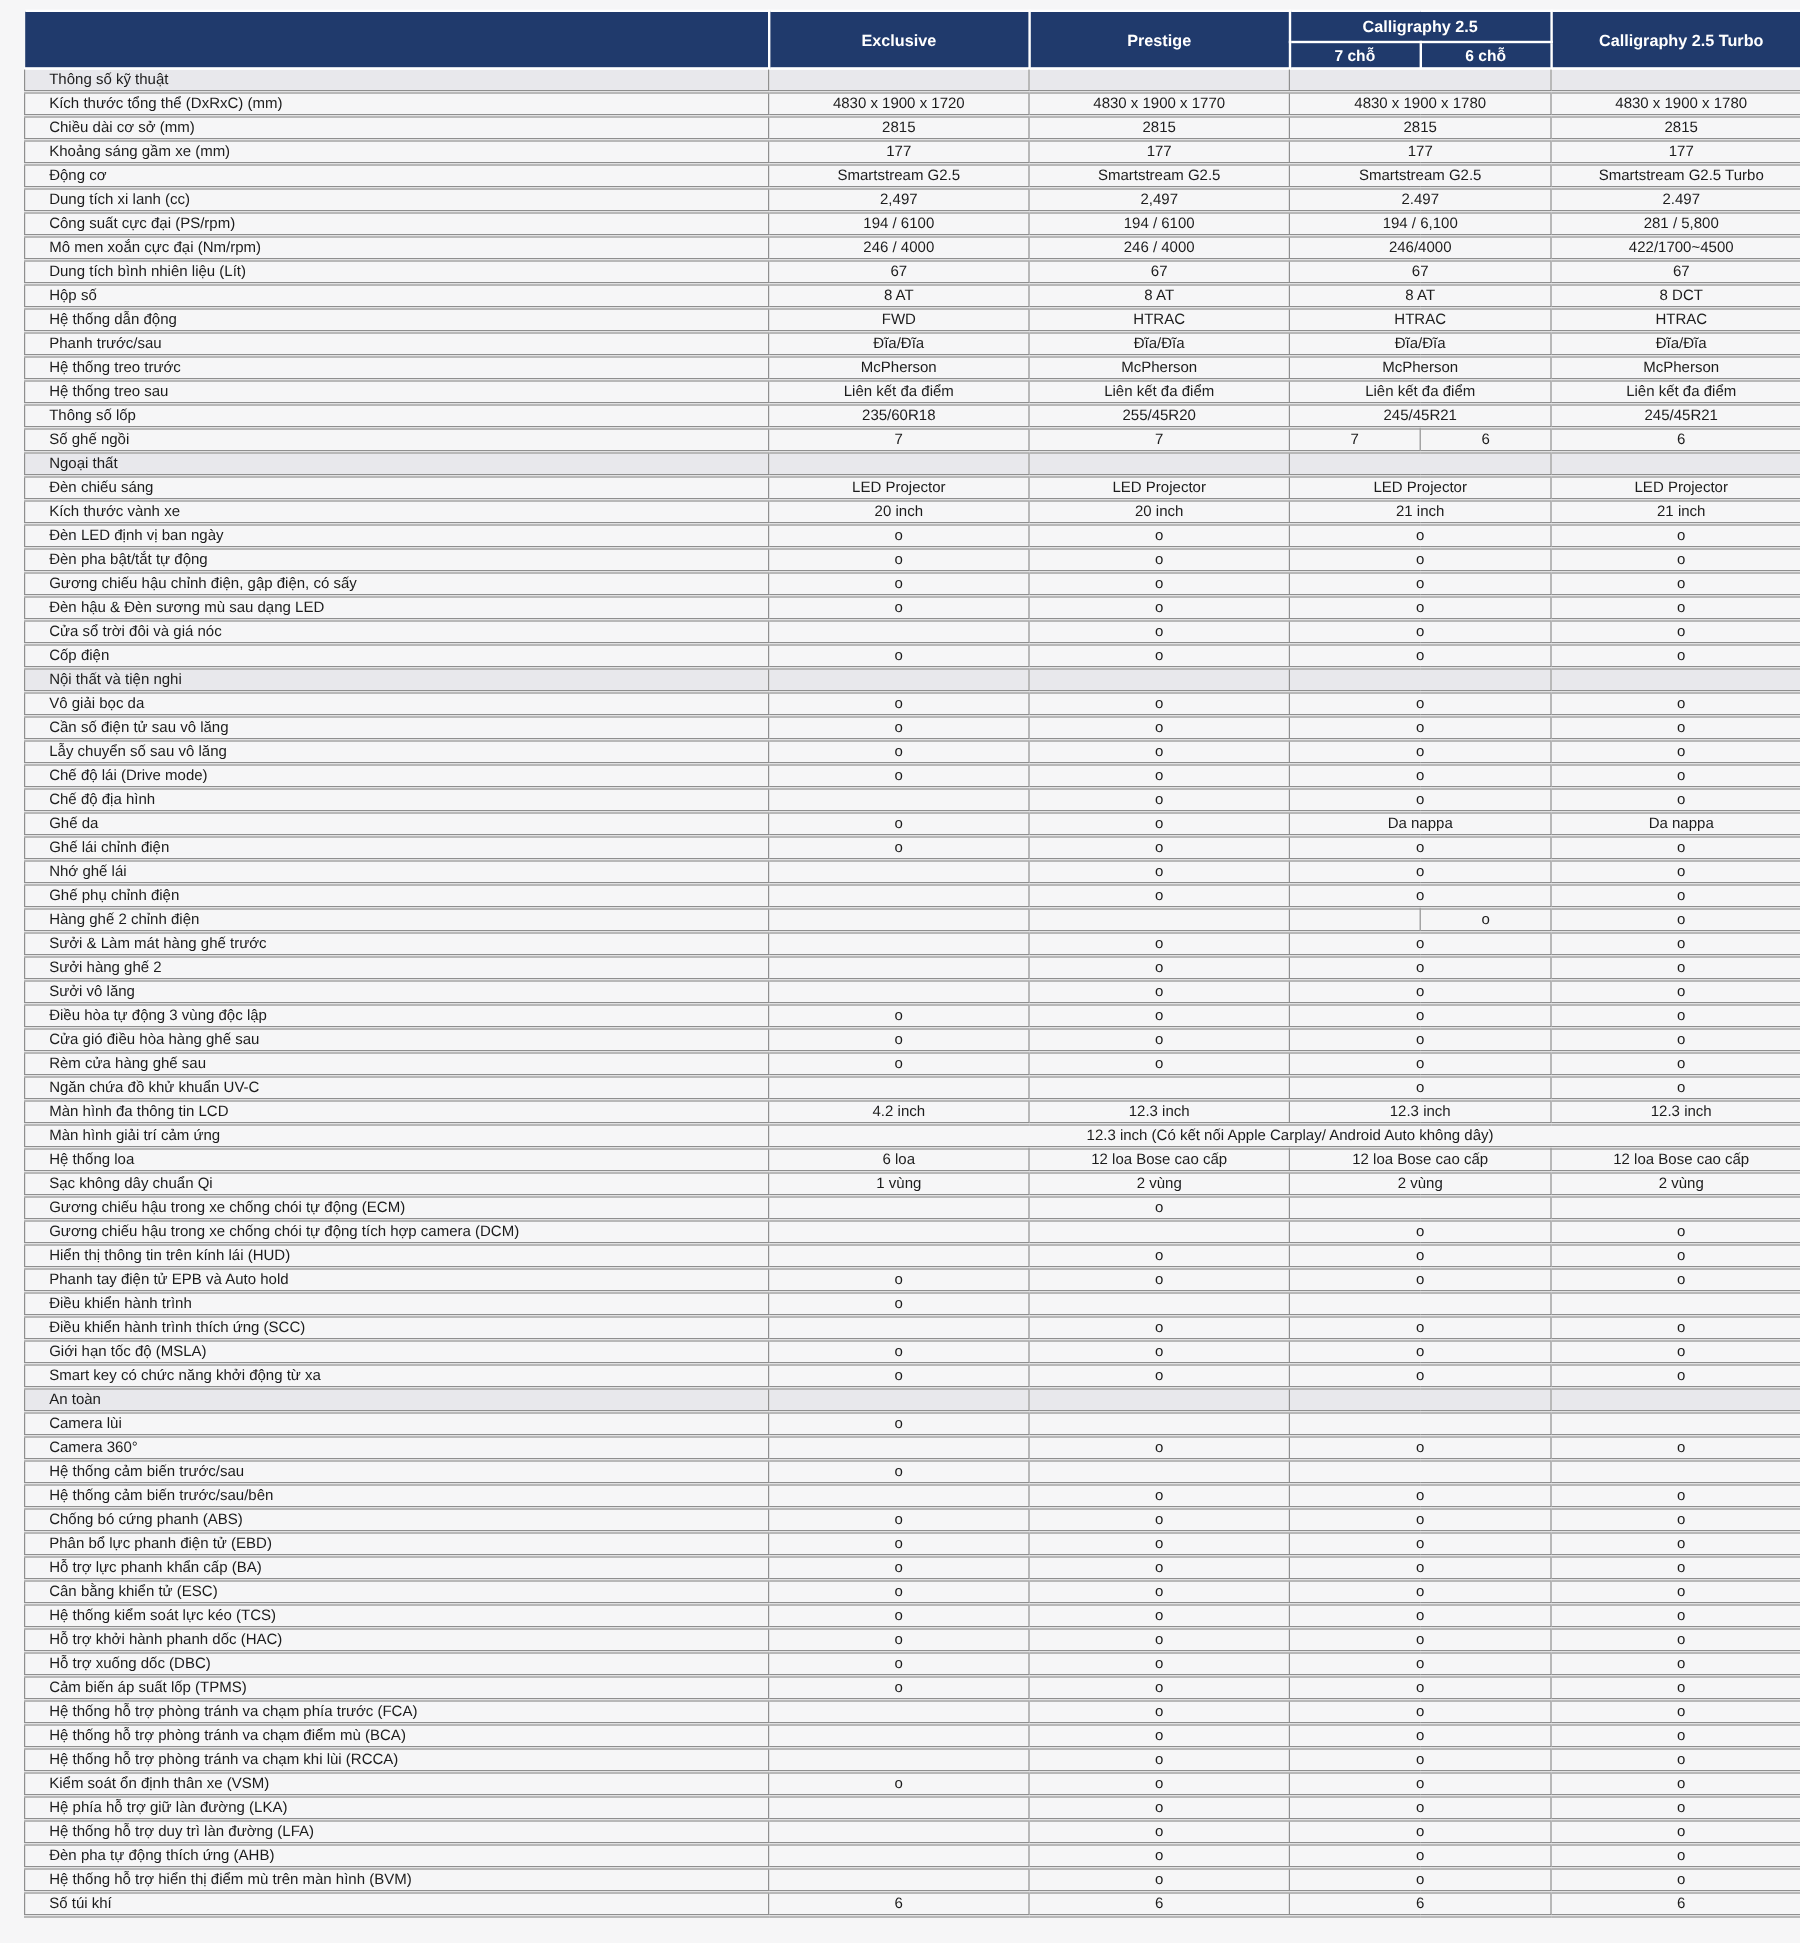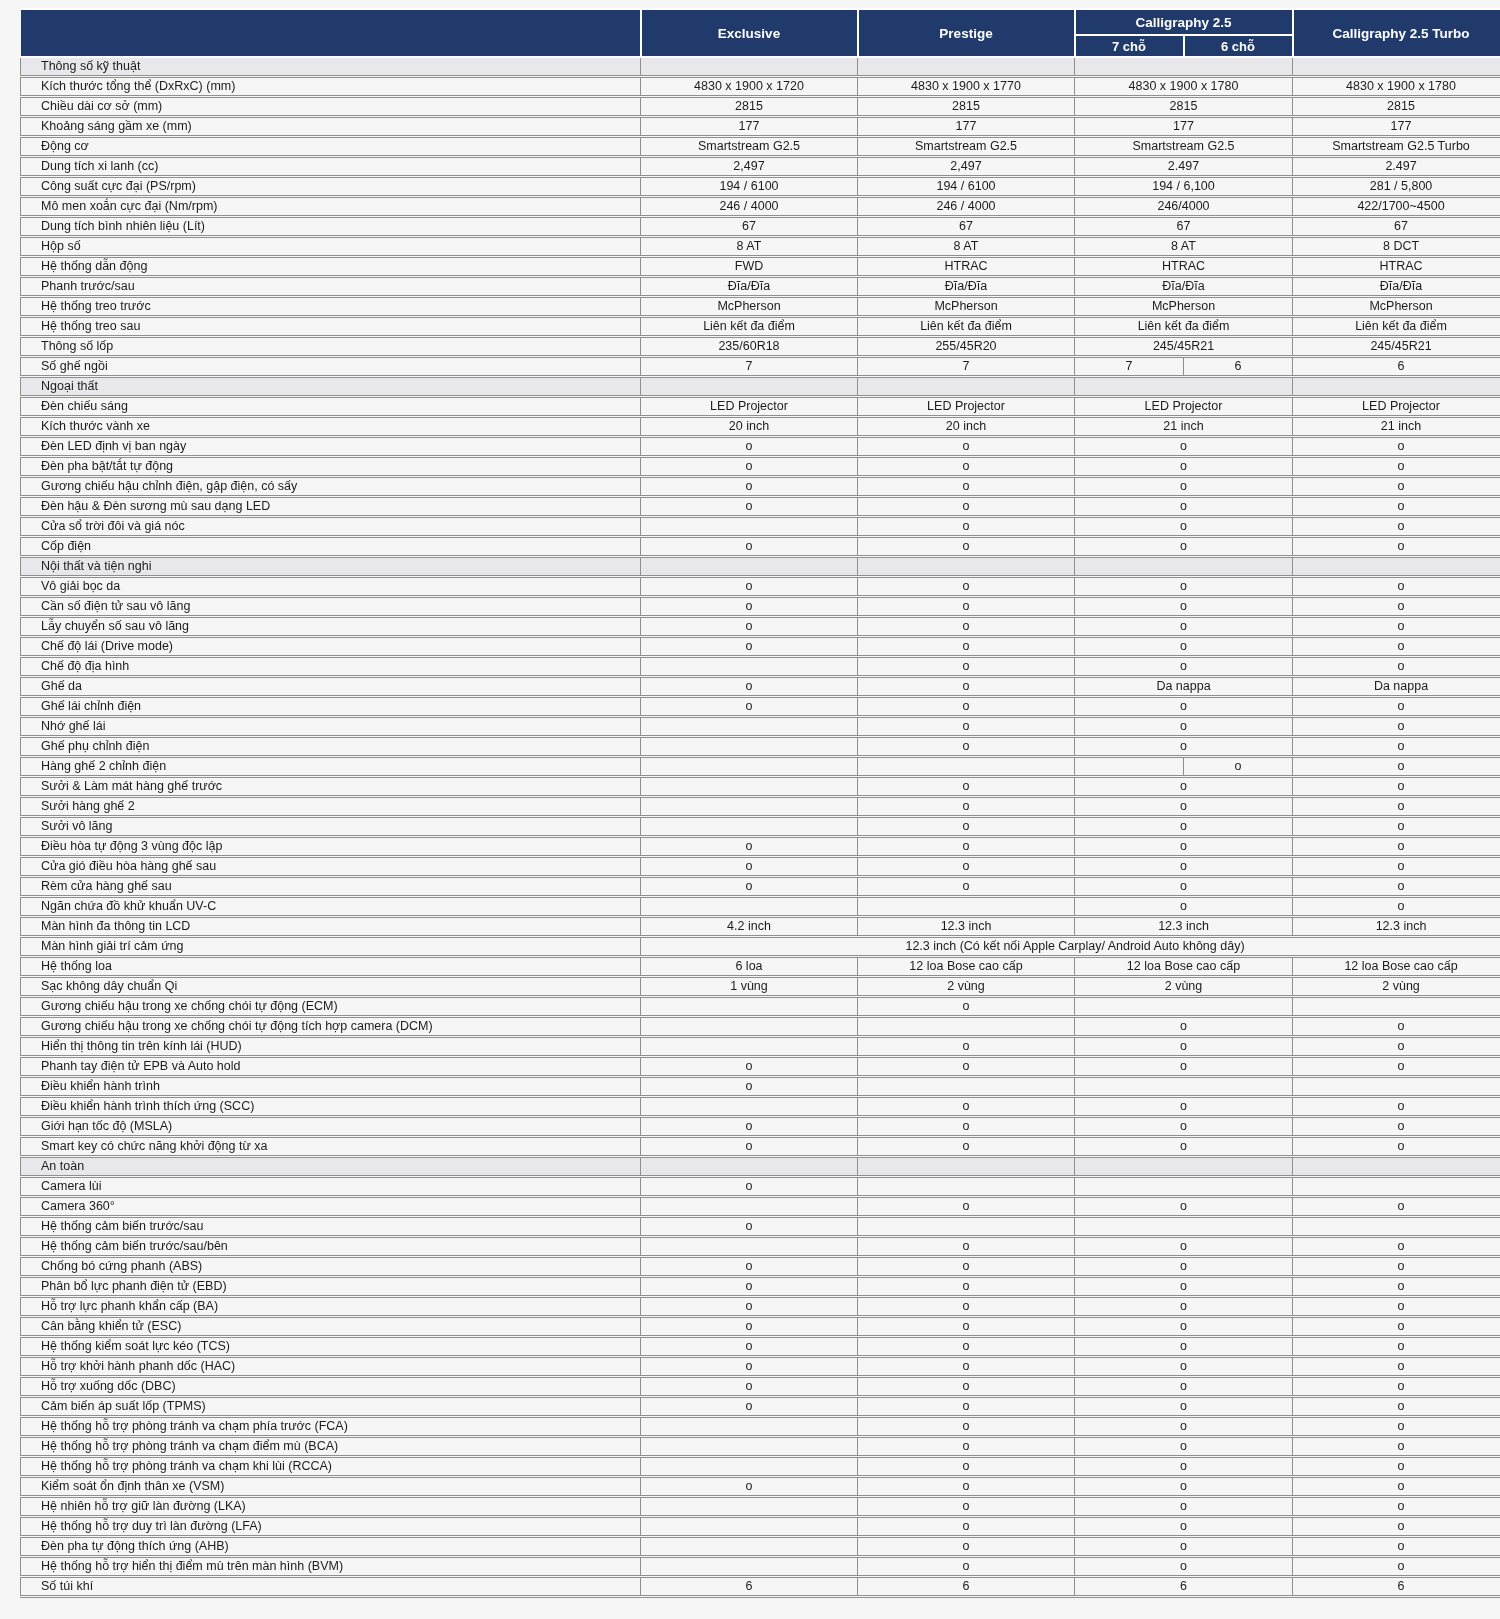--- a/index.html
+++ b/index.html
@@ -591,21 +591,21 @@
           <td class="val">o</td>
         </tr>
         <tr>
           <td class="label">Kiểm soát ổn định thân xe (VSM)</td>
           <td class="val">o</td>
           <td class="val">o</td>
           <td class="val" colspan="2">o</td>
           <td class="val">o</td>
         </tr>
         <tr>
-          <td class="label">Hệ nhiên hỗ trợ giữ làn đường (LKA)</td>
+          <td class="label">Hệ phía hỗ trợ giữ làn đường (LKA)</td>
           <td class="val"></td>
           <td class="val">o</td>
           <td class="val" colspan="2">o</td>
           <td class="val">o</td>
         </tr>
         <tr>
           <td class="label">Hệ thống hỗ trợ duy trì làn đường (LFA)</td>
           <td class="val"></td>
           <td class="val">o</td>
           <td class="val" colspan="2">o</td>

